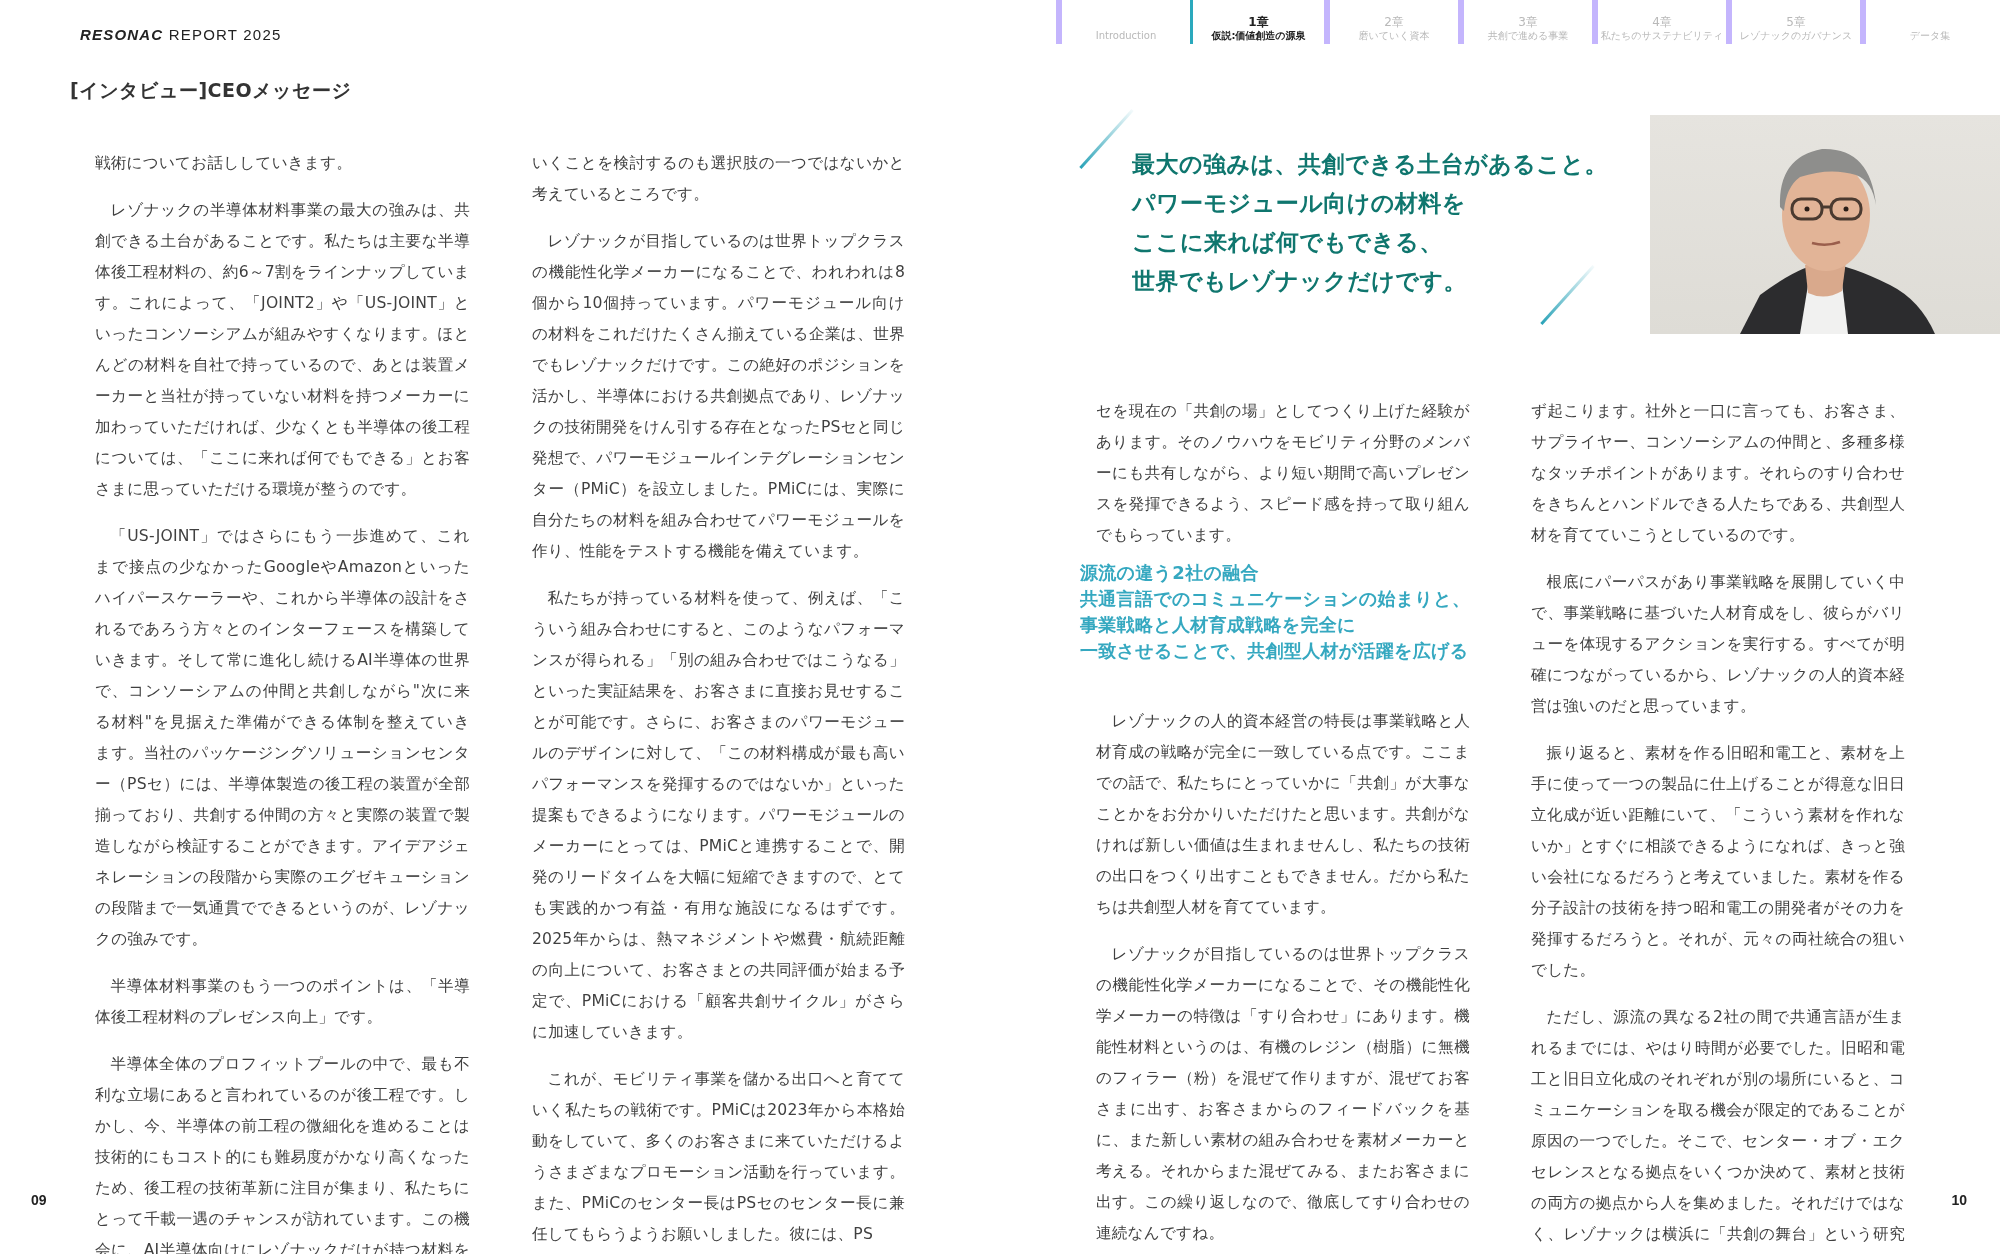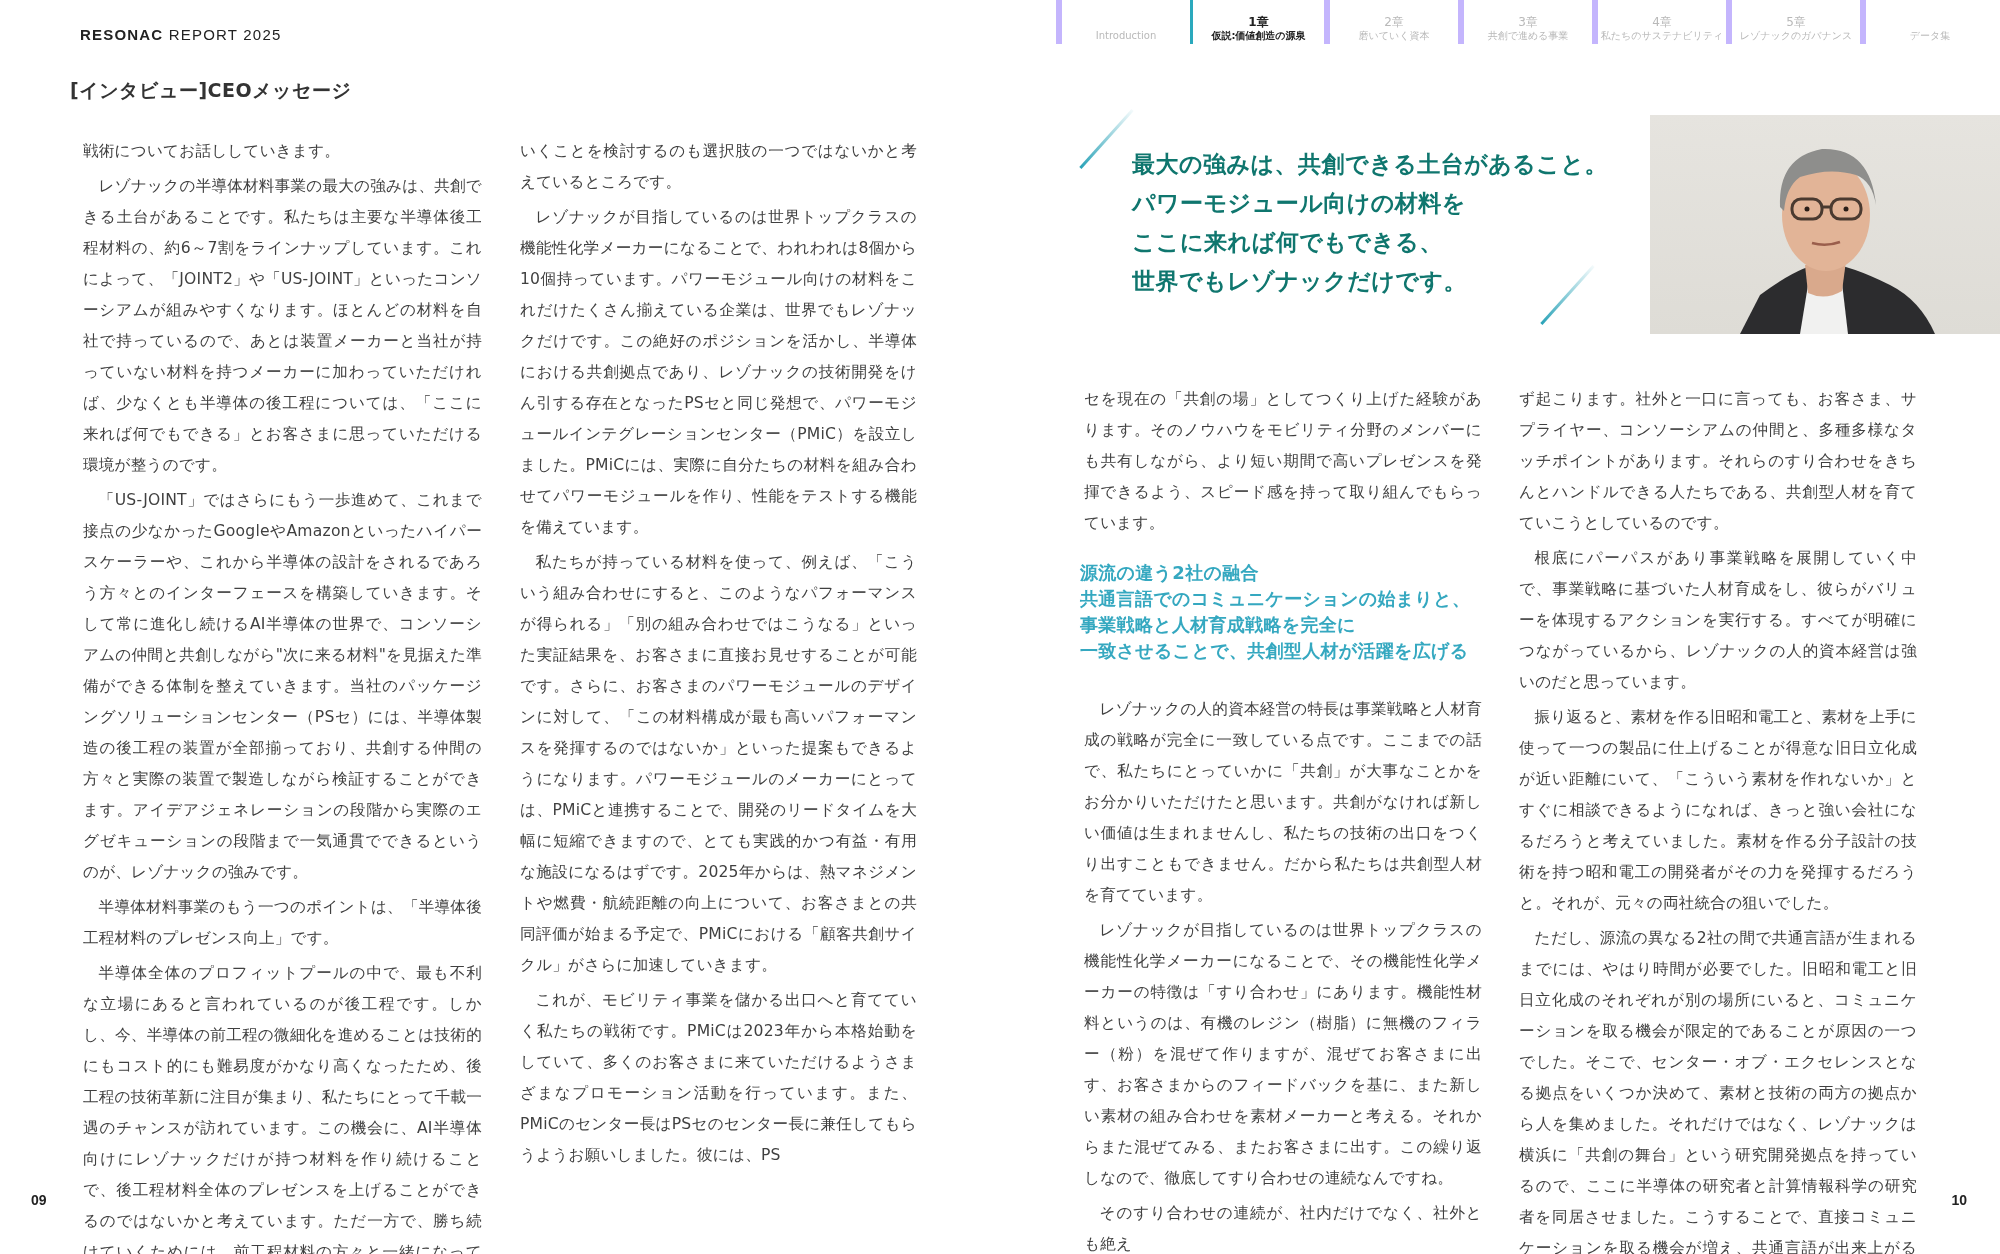--- a/index.html
+++ b/index.html
@@ -5,21 +5,21 @@
     html, body { margin: 0; padding: 0; }
     body {
       width: 2000px; height: 1254px; position: relative; overflow: hidden;
       background: #ffffff; color: #3a3a3a;
       font-family: "DejaVu Sans", "Liberation Sans", sans-serif;
     }
     .brand {
       position: absolute; left: 80px; top: 26px;
       font-family: "Liberation Sans", sans-serif; font-size: 15px; letter-spacing: 1.2px; color: #222;
     }
-    .brand b { font-weight: 700; }
+    .brand b { font-weight: 700; font-style: italic; }
     .section-title {
       position: absolute; left: 70px; top: 78px;
       font-size: 19px; font-weight: 700; color: #333; letter-spacing: 0.5px;
     }
     .nav {
       position: absolute; left: 1056px; top: 0; height: 44px; display: flex;
     }
     .nav-tab {
       width: 134px; height: 44px; box-sizing: border-box;
       border-left: 6px solid #c4b5fd;
@@ -27,21 +27,21 @@
       padding-bottom: 2px; color: #b9b9b9; font-size: 10px; line-height: 13px; text-align: center;
       cursor: pointer;
     }
     .nav-tab.active { border-left: 3px solid #2aa9bd; color: #222; font-weight: 700; }
     .nav-tab .ch { font-size: 12px; }
     .nav-tab .lbl { font-size: 10px; white-space: nowrap; }
     .col {
       position: absolute; font-size: 15.6px; line-height: 31px; color: #404040;
       text-align: justify; letter-spacing: 0.2px;
     }
-    .col p { margin: 4px; text-indent: 1em; }
+    .col p { margin: 16px; text-indent: 1em; }
     .col p.cont { text-indent: 0; }
     .col-1 { left: 79px; top: 132px; width: 407px; }
     .col-2 { left: 516px; top: 132px; width: 405px; }
     .col-3 { left: 1080px; top: 380px; width: 406px; }
     .col-4 { left: 1515px; top: 380px; width: 406px; }
     .col-3b { left: 1080px; top: 690px; width: 406px; }
     .pull-quote {
       position: absolute; left: 1132px; top: 145px;
       font-size: 23px; font-weight: 700; line-height: 39px; color: #0f766e; letter-spacing: 0.5px;
     }

